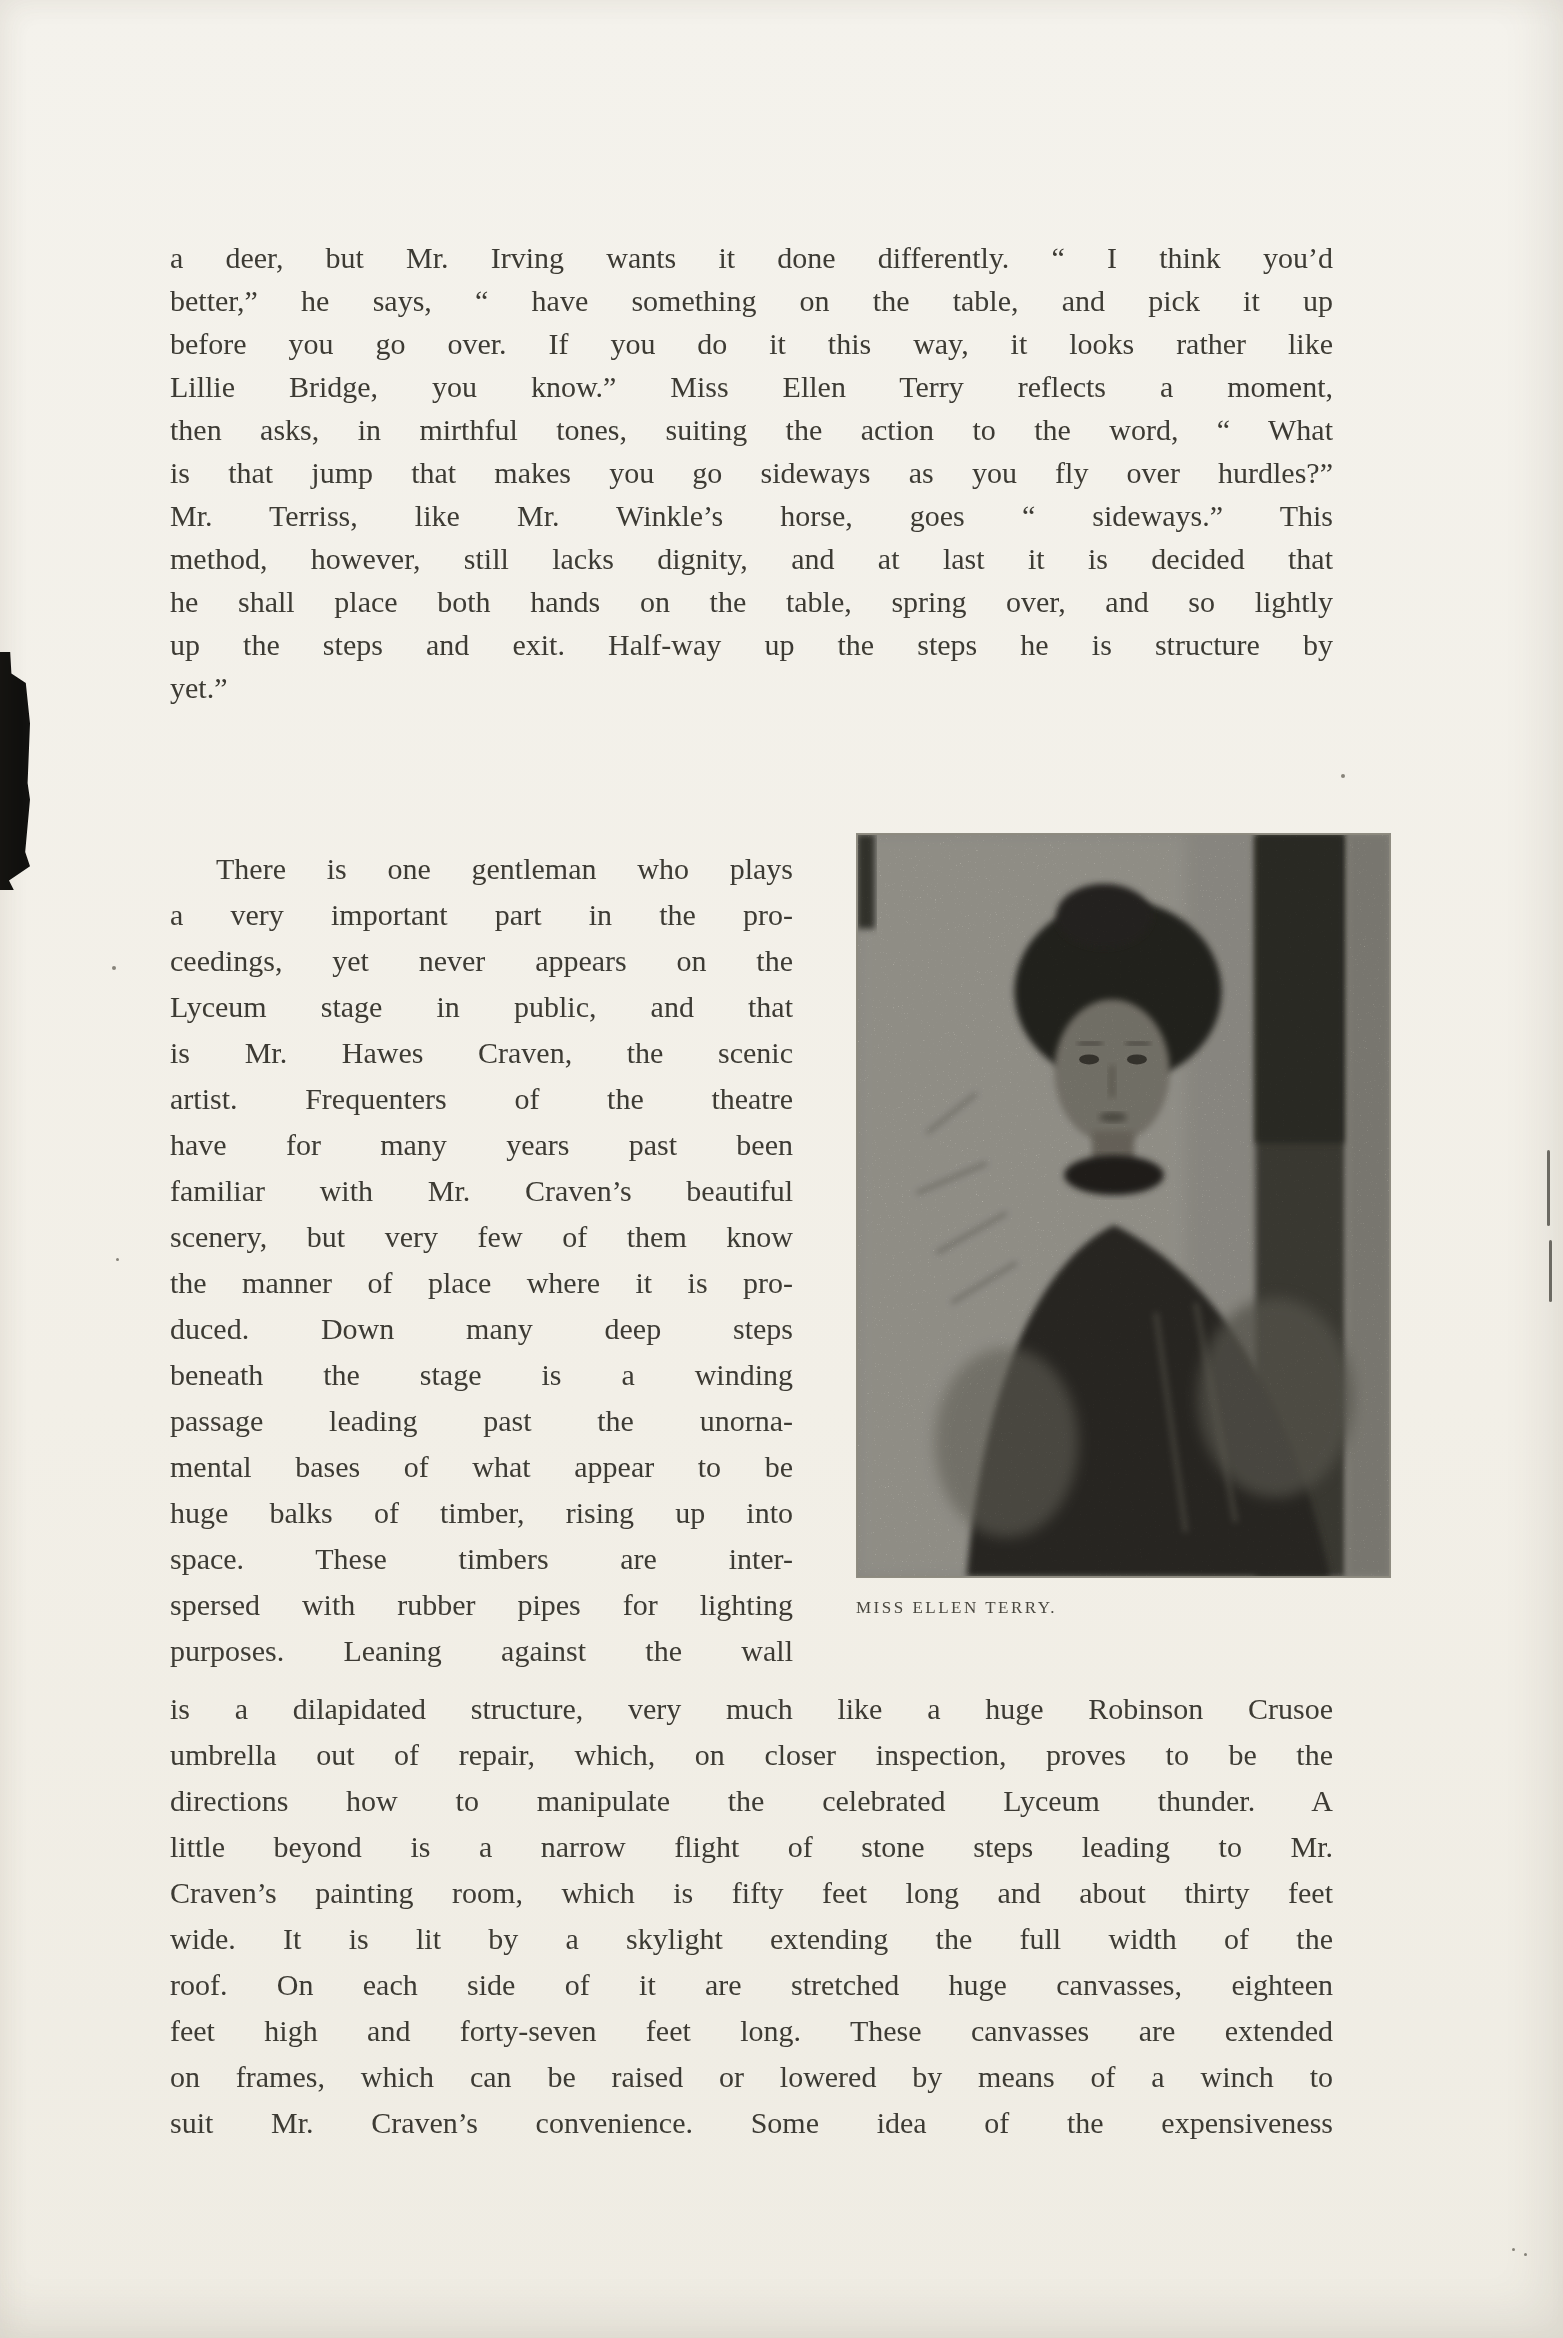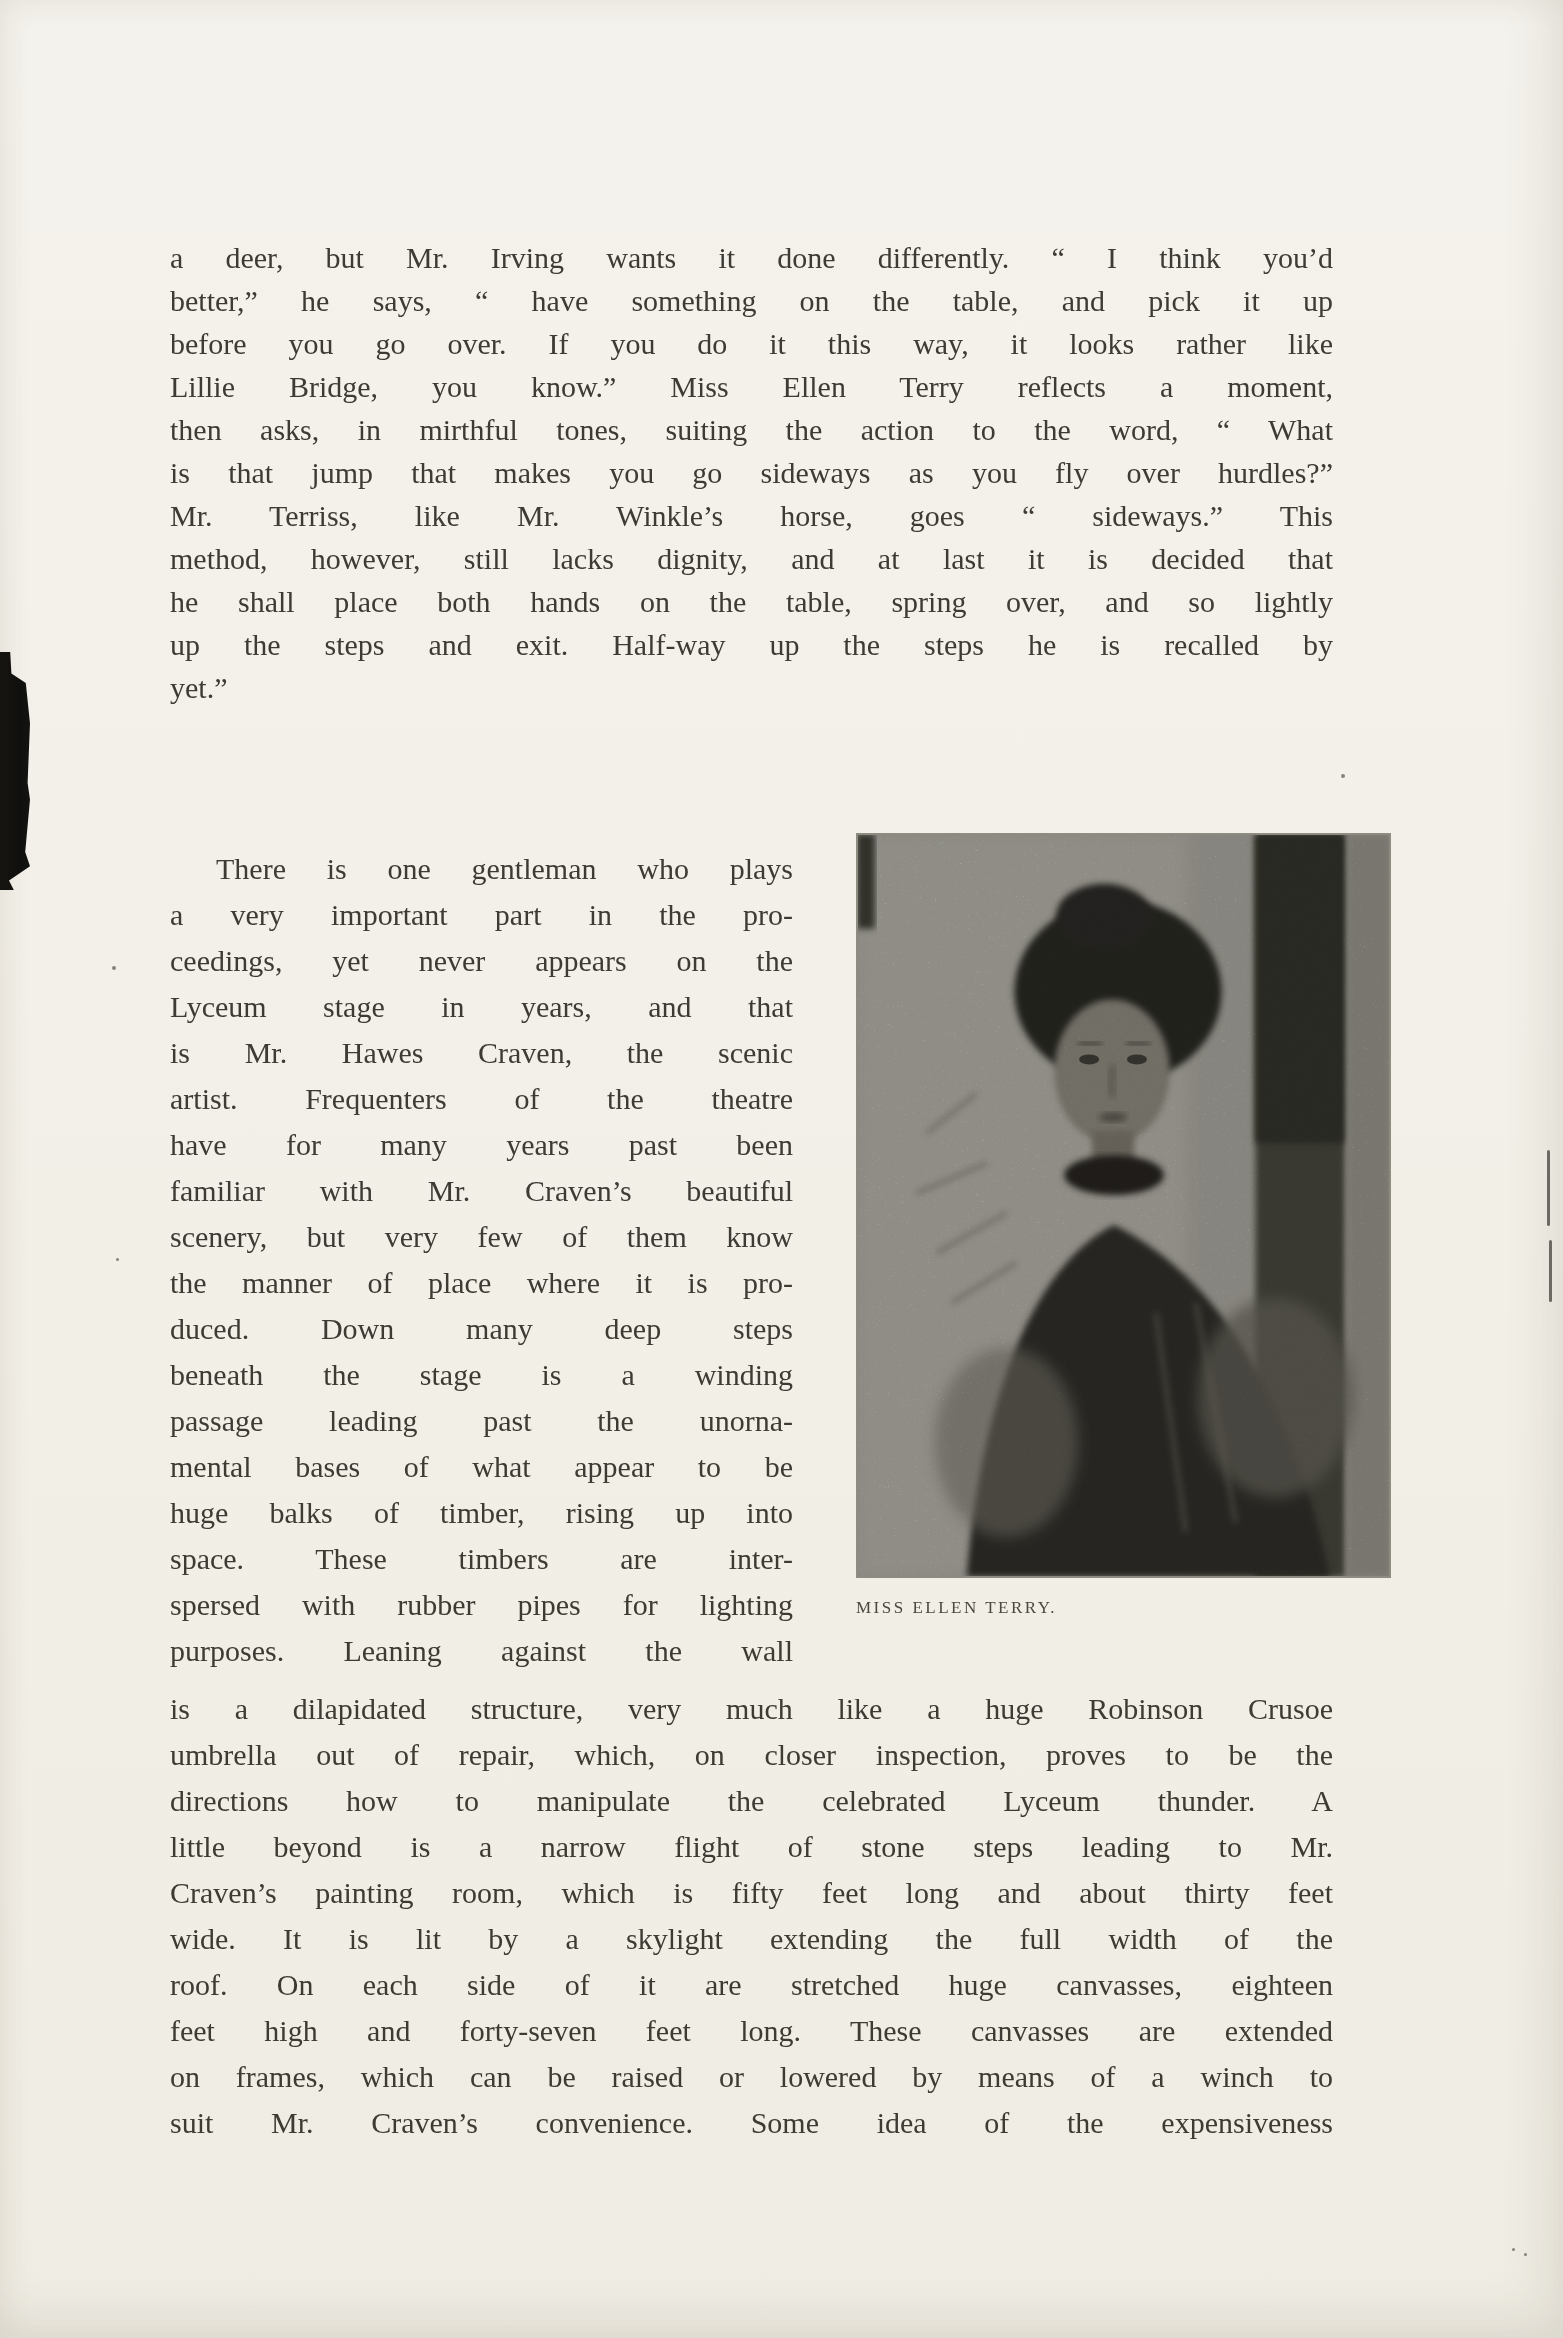--- a/index.html
+++ b/index.html
@@ -74,29 +74,29 @@
   <div class="textblock para1">
       <div class="tline">a deer, but Mr. Irving wants it done differently. “ I think you’d</div>
       <div class="tline">better,” he says, “ have something on the table, and pick it up</div>
       <div class="tline">before you go over. If you do it this way, it looks rather like</div>
       <div class="tline">Lillie Bridge, you know.” Miss Ellen Terry reflects a moment,</div>
       <div class="tline">then asks, in mirthful tones, suiting the action to the word, “ What</div>
       <div class="tline">is that jump that makes you go sideways as you fly over hurdles?”</div>
       <div class="tline">Mr. Terriss, like Mr. Winkle’s horse, goes “ sideways.” This</div>
       <div class="tline">method, however, still lacks dignity, and at last it is decided that</div>
       <div class="tline">he shall place both hands on the table, spring over, and so lightly</div>
-      <div class="tline">up the steps and exit. Half-way up the steps he is recalled by</div>
+      <div class="tline">up the steps and exit. Half-way up the steps he is structure by</div>
       <div class="tline flush">yet.”</div>
     </div>
 
   <div class="textblock colleft">
       <div class="tline indent">There is one gentleman who plays</div>
       <div class="tline">a very important part in the pro-</div>
       <div class="tline">ceedings, yet never appears on the</div>
-      <div class="tline">Lyceum stage in years, and that</div>
+      <div class="tline">Lyceum stage in public, and that</div>
       <div class="tline">is Mr. Hawes Craven, the scenic</div>
       <div class="tline">artist. Frequenters of the theatre</div>
       <div class="tline">have for many years past been</div>
       <div class="tline">familiar with Mr. Craven’s beautiful</div>
       <div class="tline">scenery, but very few of them know</div>
       <div class="tline">the manner of place where it is pro-</div>
       <div class="tline">duced. Down many deep steps</div>
       <div class="tline">beneath the stage is a winding</div>
       <div class="tline">passage leading past the unorna-</div>
       <div class="tline">mental bases of what appear to be</div>

